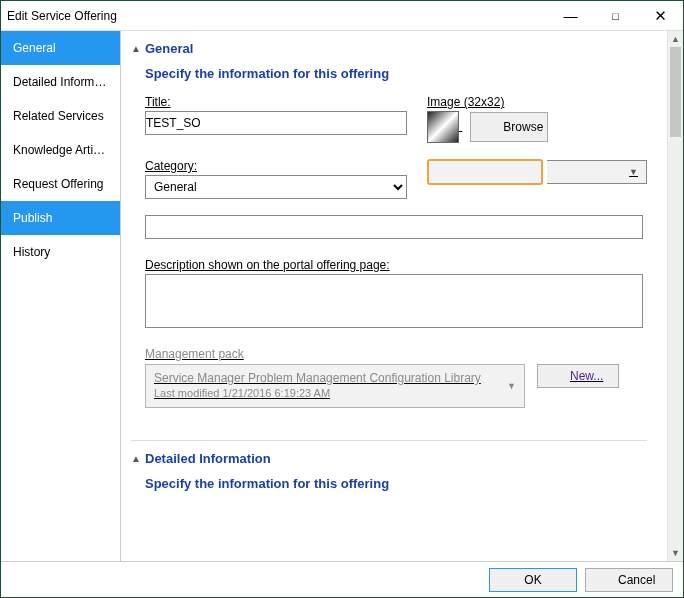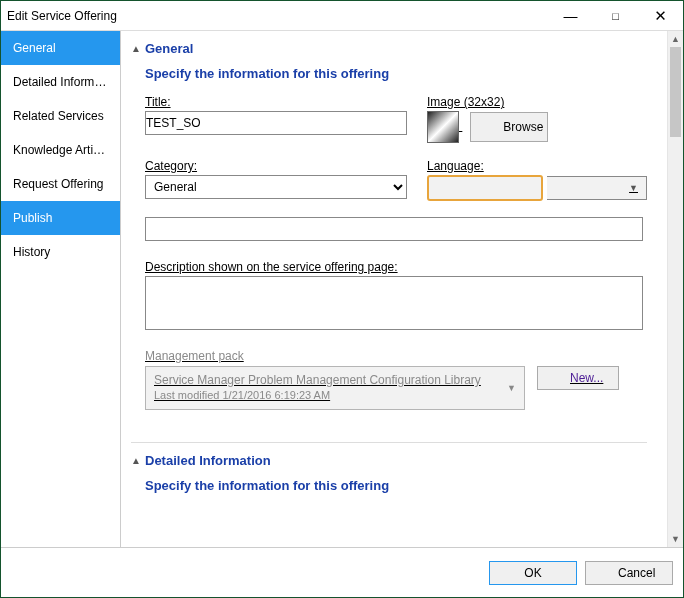--- a/index.html
+++ b/index.html
@@ -224,21 +224,21 @@
     width: 82px;
     height: 24px;
     color: #4c1d95;
   }
   hr.sep {
     border: none;
     border-top: 1px solid #ddd;
     margin: 6px 0;
   }
   .footer {
-    height: 50px;
+    height: 36px;
     border-top: 1px solid #ccc;
     display: flex;
     justify-content: flex-end;
     align-items: center;
     padding-right: 10px;
     gap: 8px;
   }
   .footer .btn {
     width: 88px;
     height: 24px;
@@ -296,34 +296,33 @@
           </div>
 
           <div class="row2 block">
             <div class="col-left">
               <span class="lbl">Category:</span>
               <select class="combo">
                 <option>General</option>
               </select>
             </div>
             <div class="col-right">
-              <span class="lbl">Language:</span>
               <div class="lang-row">
                 <span class="highlight-field"></span>
                 <span class="lang-arrow">▼</span>
               </div>
             </div>
           </div>
 
           <div class="block">
             <textarea class="textarea ta-small" style=""></textarea>
           </div>
 
           <div class="block">
-            <span class="lbl">Description shown on the service offering page:</span>
+            <span class="lbl">Description shown on the portal offering page:</span>
             <textarea class="textarea ta-large" style=""></textarea>
           </div>
 
           <div class="block">
             <span class="mgmt-lbl">Management pack</span>
             <div class="mgmt-row">
               <div class="mgmt-box">
                 <div class="line1">Service Manager Problem Management Configuration Library</div>
                 <div class="line2">Last modified  1/21/2016 6:19:23 AM</div>
                 <span class="drop">▼</span>

